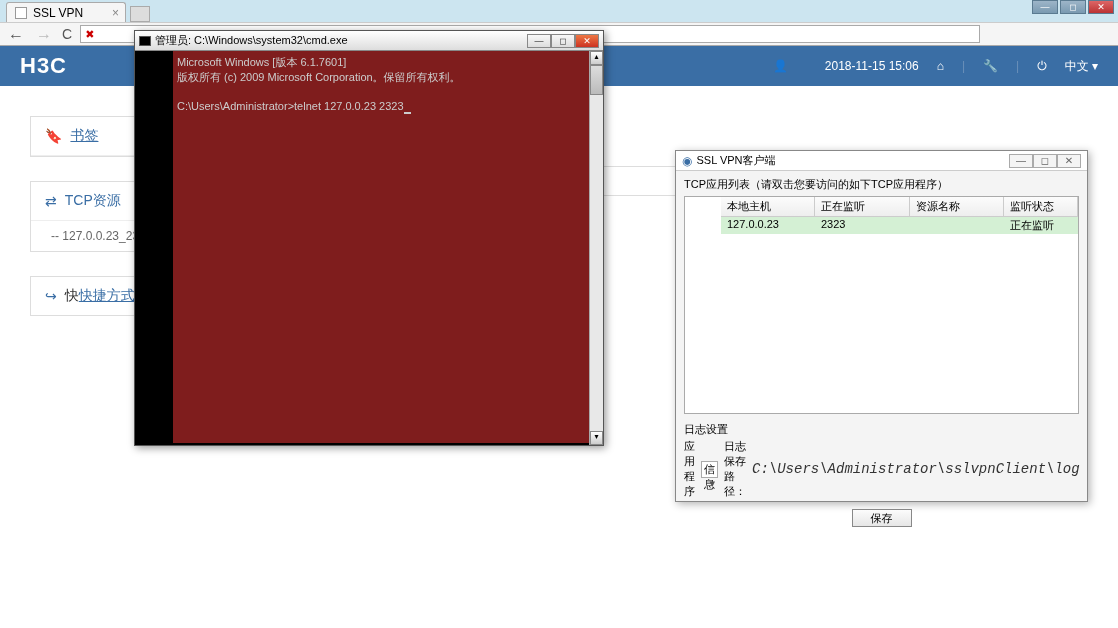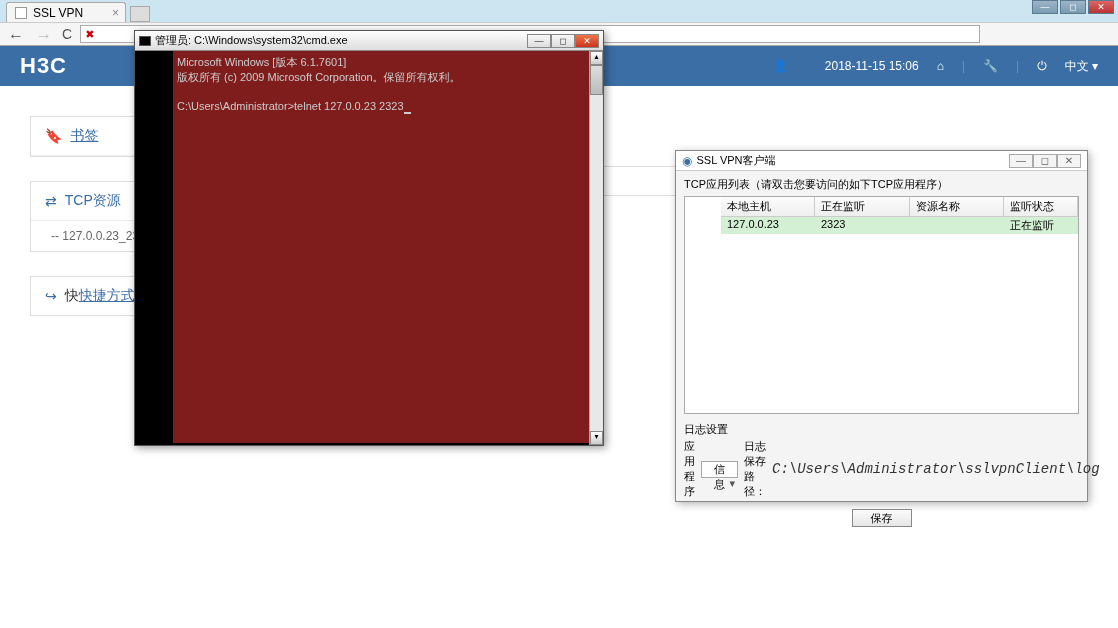--- a/index.html
+++ b/index.html
@@ -80,21 +80,21 @@
   .vpn-body { padding: 4px 8px; }
   .vpn-caption { font-size:11px; padding: 2px 0 4px; }
   .vpn-table { border:1px solid #aaa; background:#fff; height:218px; margin-bottom:8px;padding-left:36px; }
   .vpn-th { display:flex; background: linear-gradient(#fcfcfc,#eee); border-bottom:1px solid #ccc; font-size:11px;}
   .vpn-th div { padding:2px 6px; border-right:1px solid #ccc; }
   .col1{width:94px;} .col2{width:95px;} .col3{width:94px;} .col4{flex:1;}
   .vpn-row { display:flex; font-size:11px; background:#d4f0d4;}
   .vpn-row div { padding:1px 6px; }
   .log-sec { font-size:11px; }
   .log-row { display:flex; align-items:center; gap:6px; padding:2px 0;}
-  .log-select { width:78px; height:17px; border:1px solid #aaa; background:#fff; font-size:11px; padding:0 12px; position:relative;}
+  .log-select { width:78px; height:17px; border:1px solid #aaa; background:#fff; font-size:11px; padding:0 2px; position:relative;}
   .log-select::after{content:"▾"; position:absolute; right:2px; color:#555;}
   .log-path { font-family:"Courier New",monospace; font-size:14px; color:#333;font-style:italic;}
   .save-btn { width:60px; height:18px; margin:8px auto 0; display:block; border:1px solid #888; background:linear-gradient(#fcfcfc,#e6e6e6); font-size:11px;}
 </style>
 </head>
 <body>
 
 <div class="win-top">
   <div class="win-btn">—</div>
   <div class="win-btn">◻</div>

